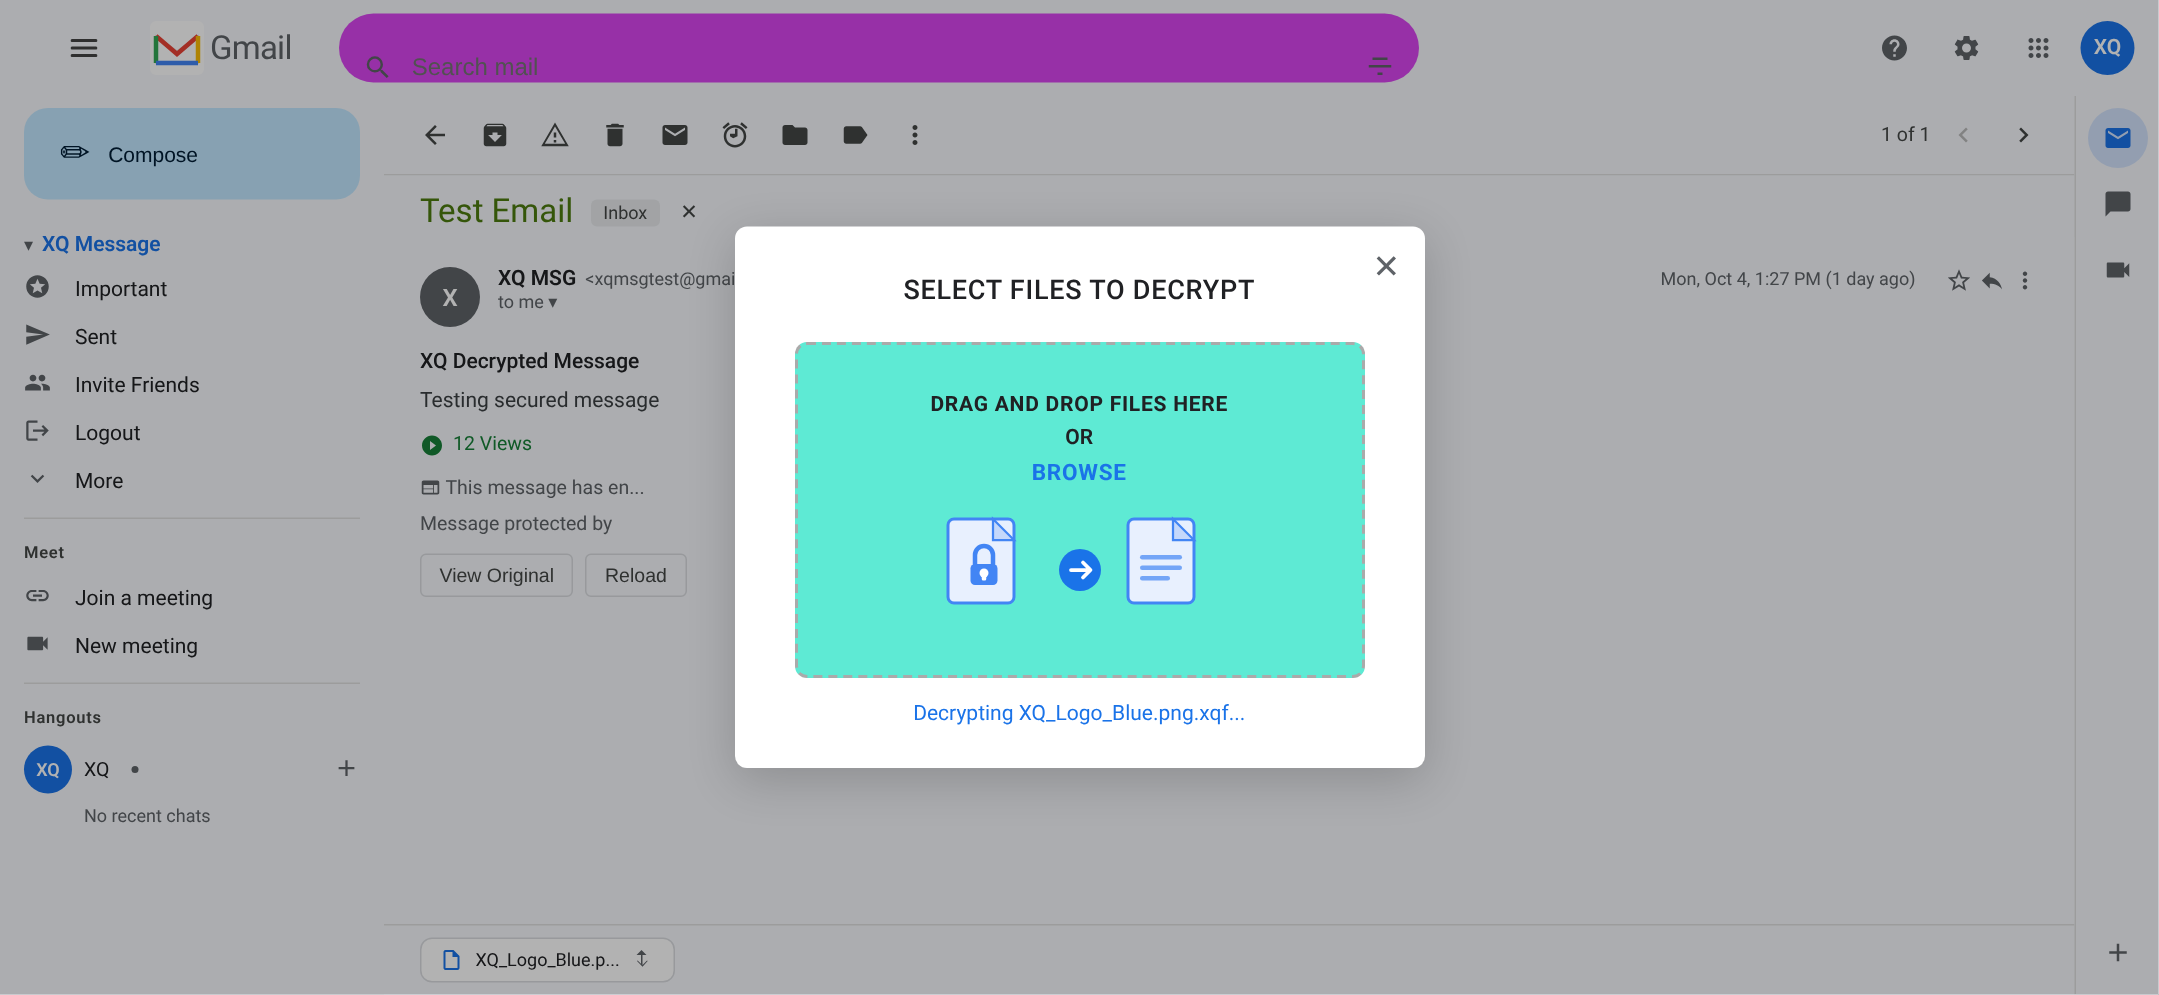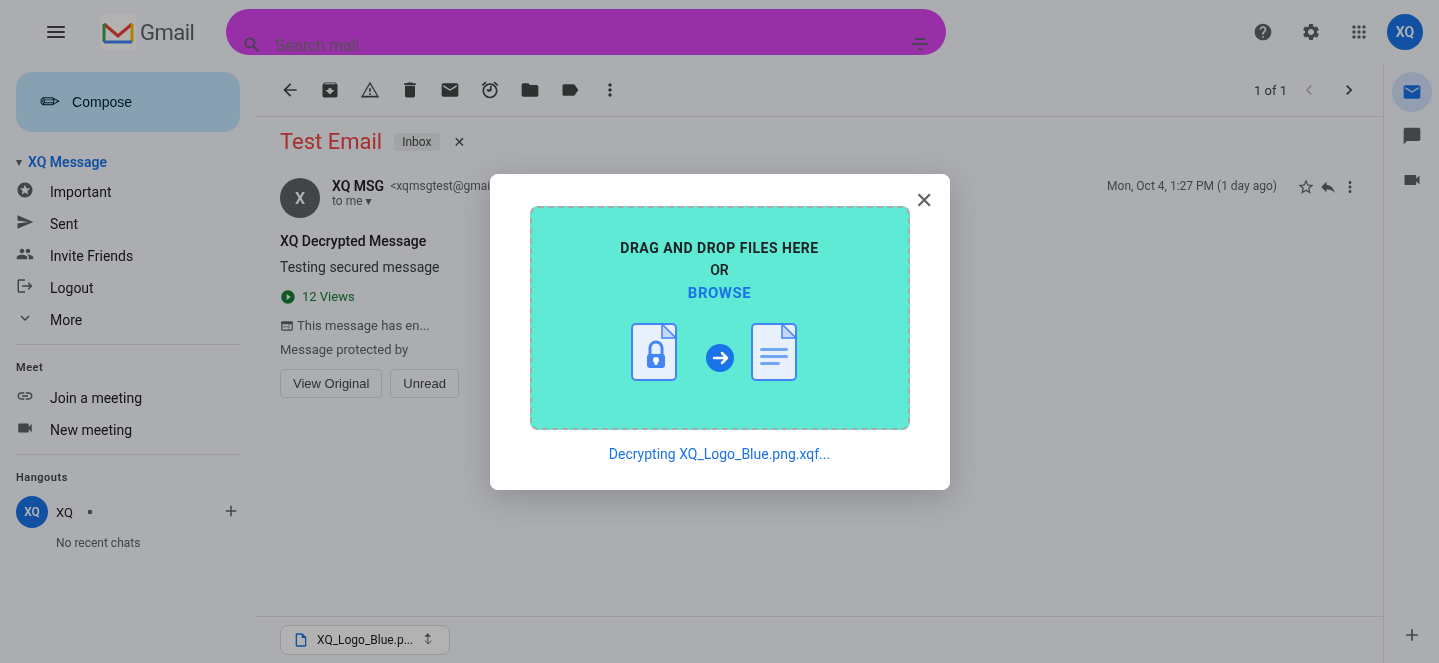--- a/index.html
+++ b/index.html
@@ -137,21 +137,21 @@
     .et-spacer { flex: 1; }
     .et-pages { font-size: 13px; color: #444746; }
 
     
     .email-subject-row {
       display: flex; align-items: center; gap: 12px;
       padding: 12px 24px 4px 24px;
       background: #f6f8fc;
     }
     .email-subject-title {
-      font-size: 22px; font-weight: 400; color: #ef4444;
+      font-size: 22px; font-weight: 400; color: #4d7c0f;
     }
     .inbox-chip {
       background: #e8eaed; border-radius: 4px;
       padding: 2px 8px; font-size: 12px; color: #444746;
     }
     .inbox-close { font-size: 14px; color: #444746; cursor: pointer; margin-left: 2px; }
 
     
     .email-message {
       flex: 1; overflow-y: auto;
@@ -545,21 +545,21 @@
           <svg style="vertical-align:middle;" width="14" height="14" viewBox="0 0 24 24" fill="#5f6368">
               <path d="M20 4H4c-1.1 0-2 .9-2 2v12c0 1.1.9 2 2 2h16c1.1 0 2-.9 2-2V6c0-1.1-.9-2-2-2zm-5 14H4v-4h11v4zm0-5H4V9h11v4zm5 5h-4V9h4v9z"></path>
             </svg>
           <span>This message has en...</span>
         </div>
         <div class="msg-protected">
           <span>Message protected by</span>
         </div>
         <div class="msg-actions">
           <button class="msg-action-btn">View Original</button>
-          <button class="msg-action-btn">Unread</button>
+          <button class="msg-action-btn">Reload</button>
         </div>
       </div>
     </div>
 
     <div class="attachment-bar">
       <div class="attachment-chip">
         <svg width="16" height="16" viewBox="0 0 24 24" fill="#1a73e8">
             <path d="M14 2H6c-1.1 0-2 .9-2 2v16c0 1.1.9 2 2 2h12c1.1 0 2-.9 2-2V8l-6-6zm4 18H6V4h7v5h5v11z"></path>
           </svg>
         <span>XQ_Logo_Blue.p...</span>
@@ -591,20 +591,21 @@
       <svg width="20" height="20" viewBox="0 0 24 24" fill="#5f6368">
           <path d="M19 13h-6v6h-2v-6H5v-2h6V5h2v6h6v2z"></path>
         </svg>
     </div>
   </div>
 </div>
 
 <div class="modal-overlay">
   <div class="modal">
     <button class="modal-close">✕</button>
+    <div class="modal-title">SELECT FILES TO DECRYPT</div>
     <div class="drop-zone">
       <div class="dz-text-main">DRAG AND DROP FILES HERE</div>
       <div class="dz-text-or">OR</div>
       <div class="dz-browse">BROWSE</div>
       <div class="dz-illustration">
 
         <svg width="64" height="76" viewBox="0 0 64 76">
 
           <rect x="4" y="4" width="44" height="56" rx="4" ry="4" fill="#e8f0fe" stroke="#4285f4" stroke-width="2"></rect>
 

